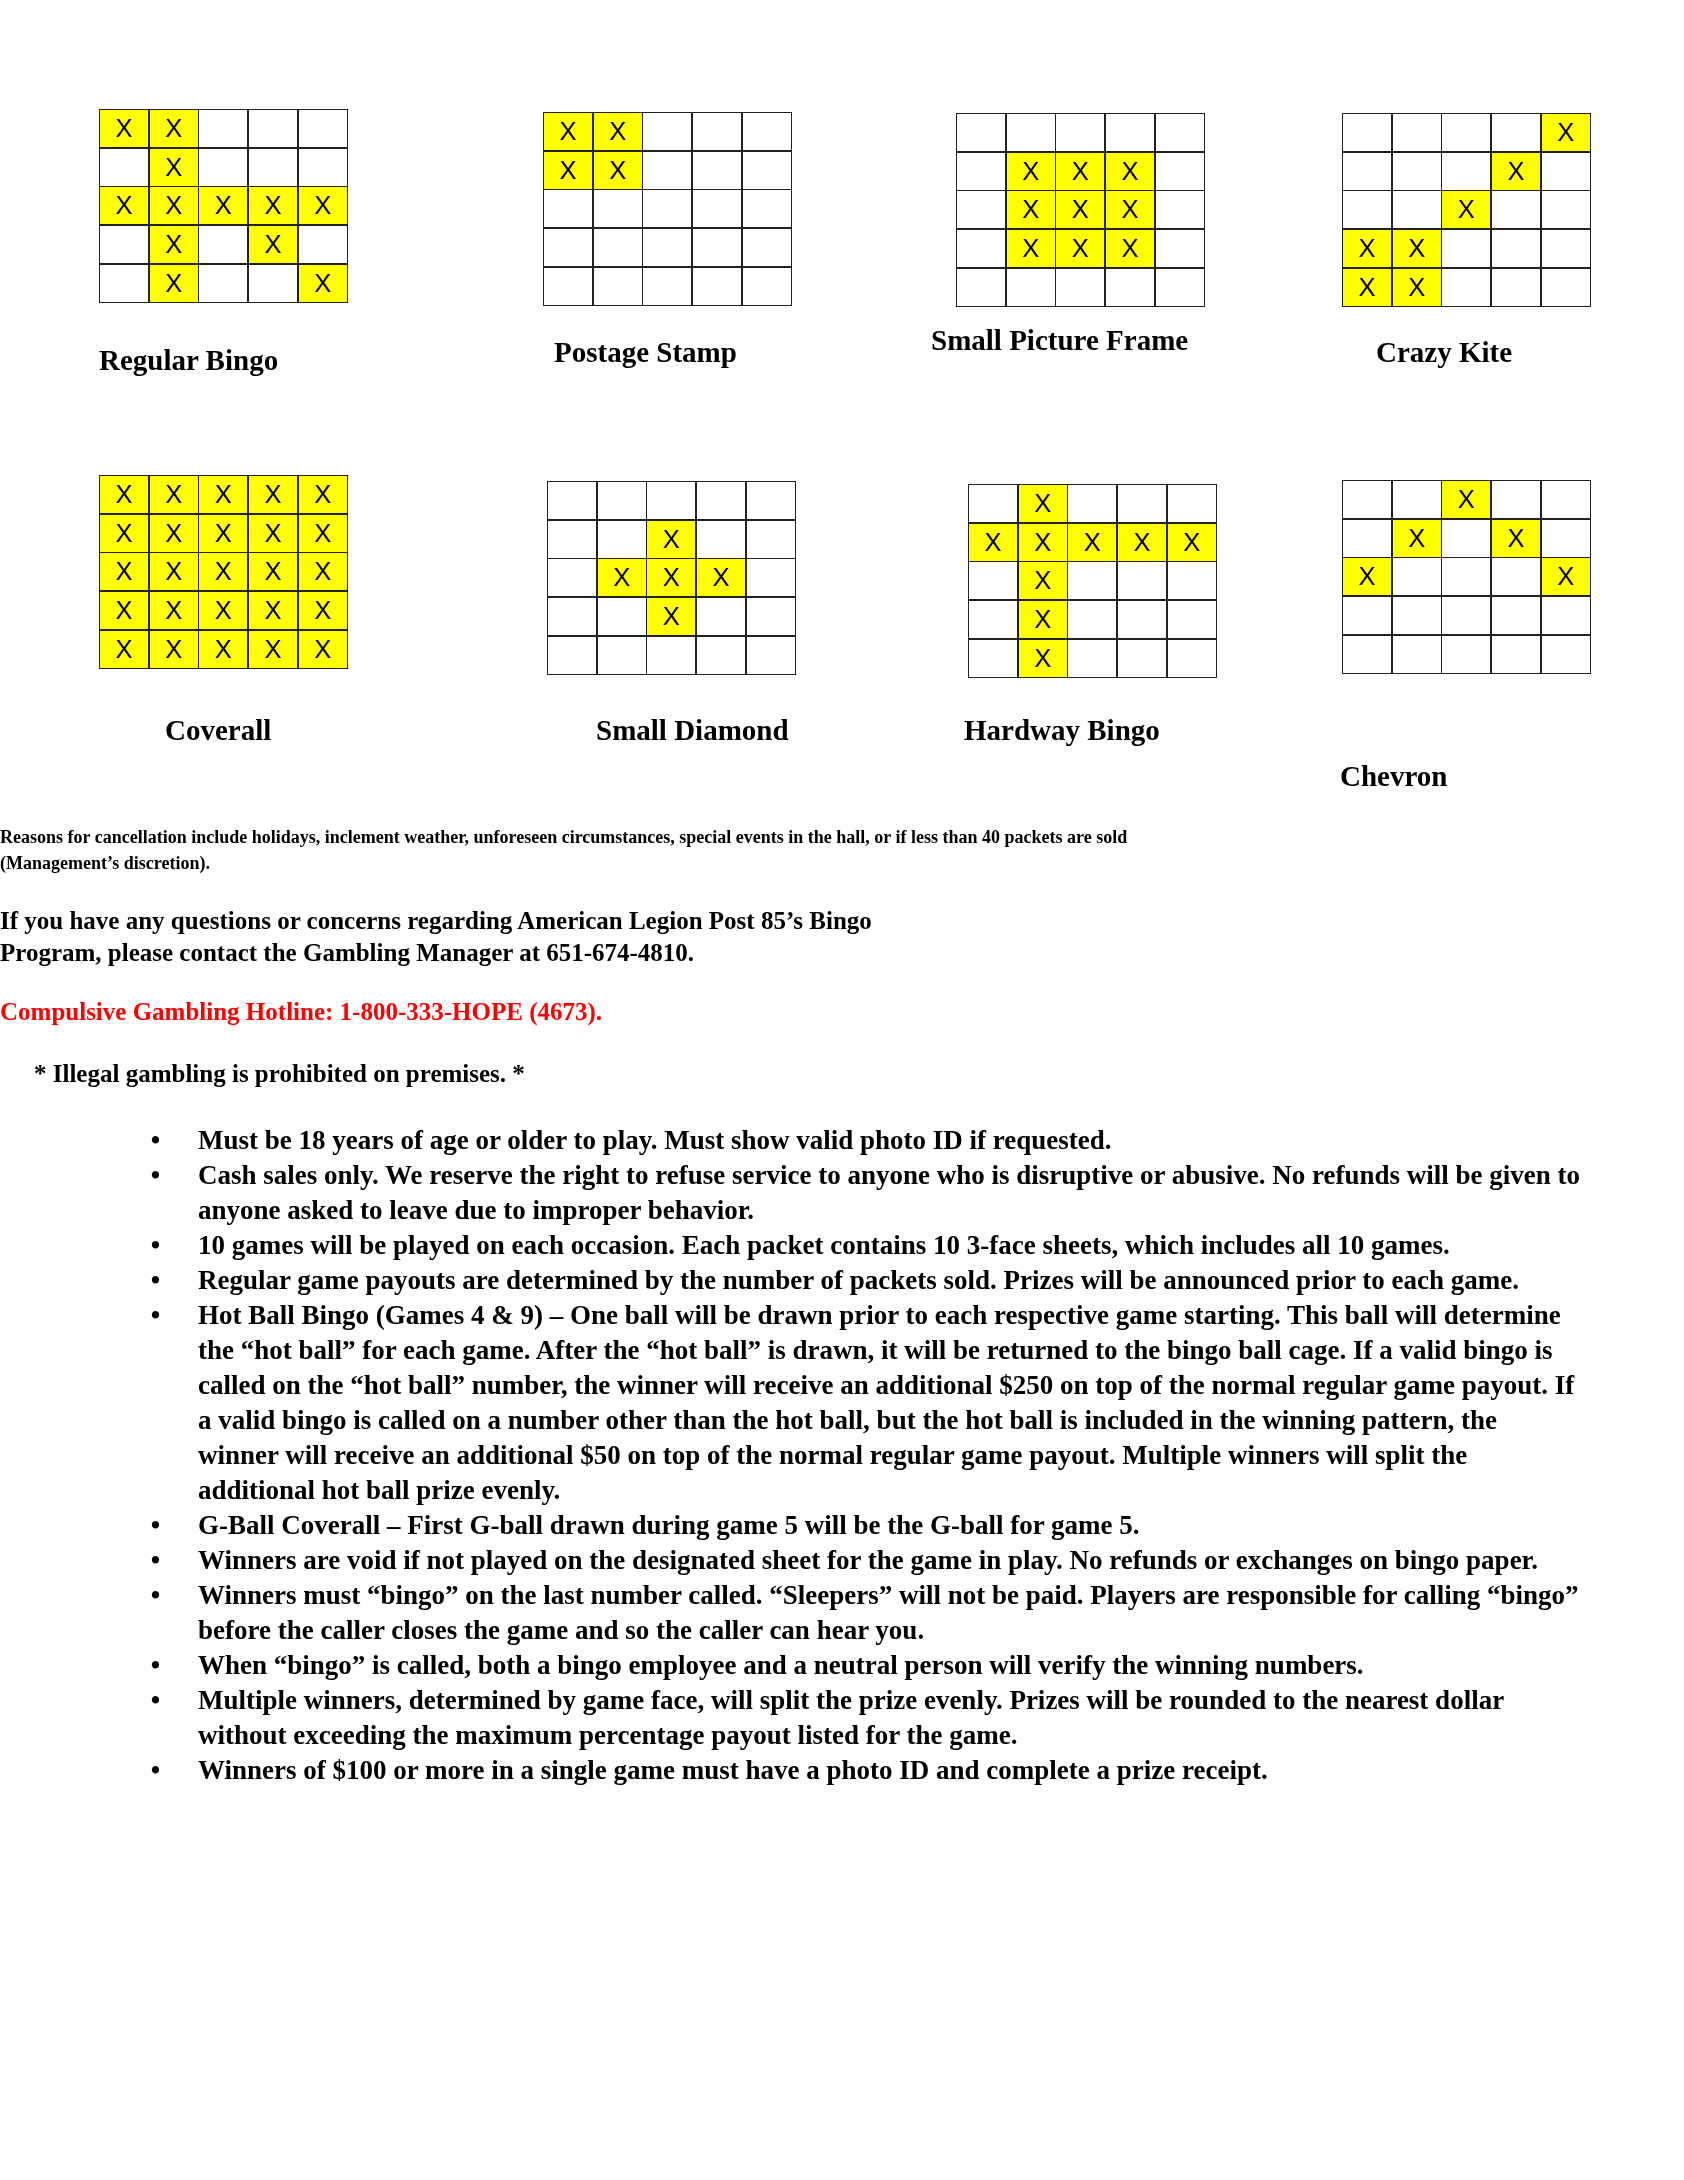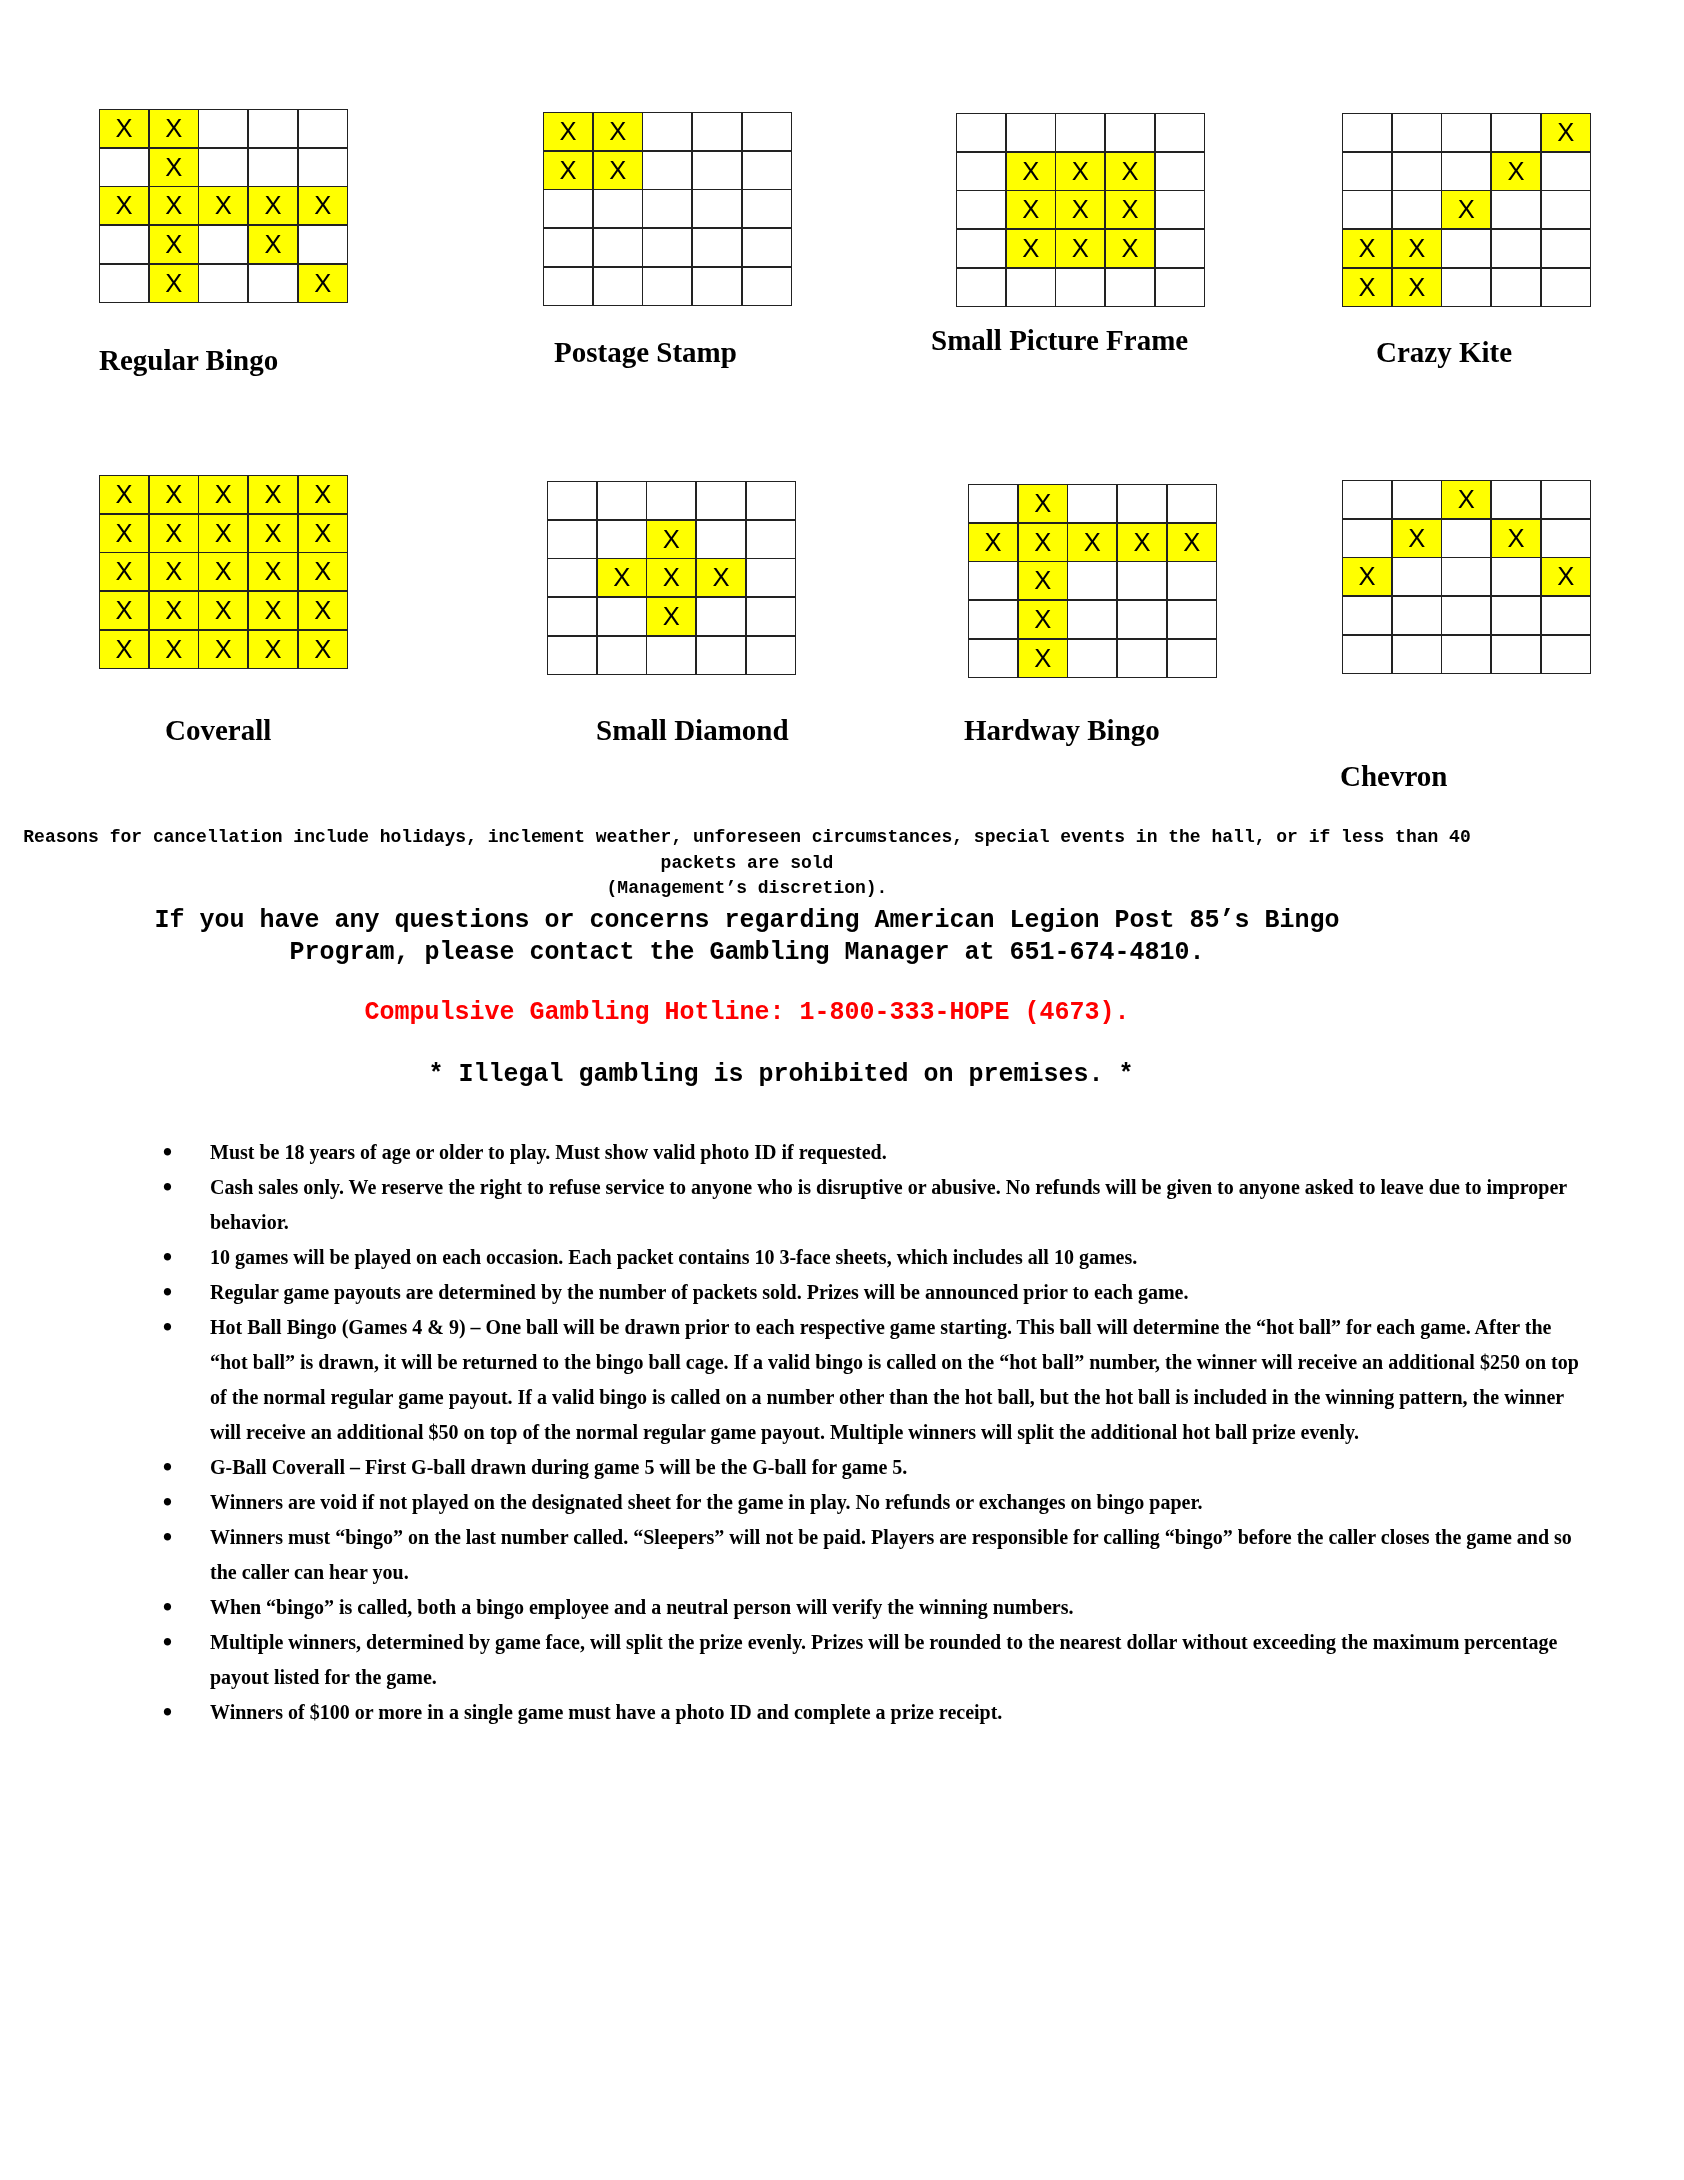--- a/index.html
+++ b/index.html
@@ -25,31 +25,31 @@
   .cell.on { background: #ffff00; }
   .label {
     position: absolute;
     font-family: "Liberation Serif", serif;
     font-weight: bold;
     font-size: 29px;
     white-space: nowrap;
   }
   .notice {
     position: absolute; left: 0; width: 1494px;
-    text-align: center; font-weight: bold;
-    font-family: Liberation Mono, monospace;
+    font-weight: bold;
+    font-family: Liberation Serif, serif;
   }
   .small-notice { font-size: 18px; line-height: 25.6px; top: 825px; }
   .contact { font-size: 25px; line-height: 32px; top: 905px; }
   .hotline { font-size: 25px; top: 998px; color: #ff0000; }
   .illegal { font-size: 25px; top: 1060px; padding-left: 34px; }
   ul.rules {
     position: absolute; left: 149px; top: 1123px; width: 1431px;
-    margin: 12px; padding: 0; list-style: none;
-    font-weight: bold; font-size: 20px; line-height: 35px;
+    margin: 0; padding: 0; list-style: none;
+    font-weight: bold; font-size: 27px; line-height: 35px;
   }
   ul.rules li {
     position: relative; padding-left: 49px;
   }
   ul.rules li::before {
     content: "\2022"; position: absolute; left: 1.7px; top: 0;
     font-size: 27px;
   }
 </style>
 </head>

